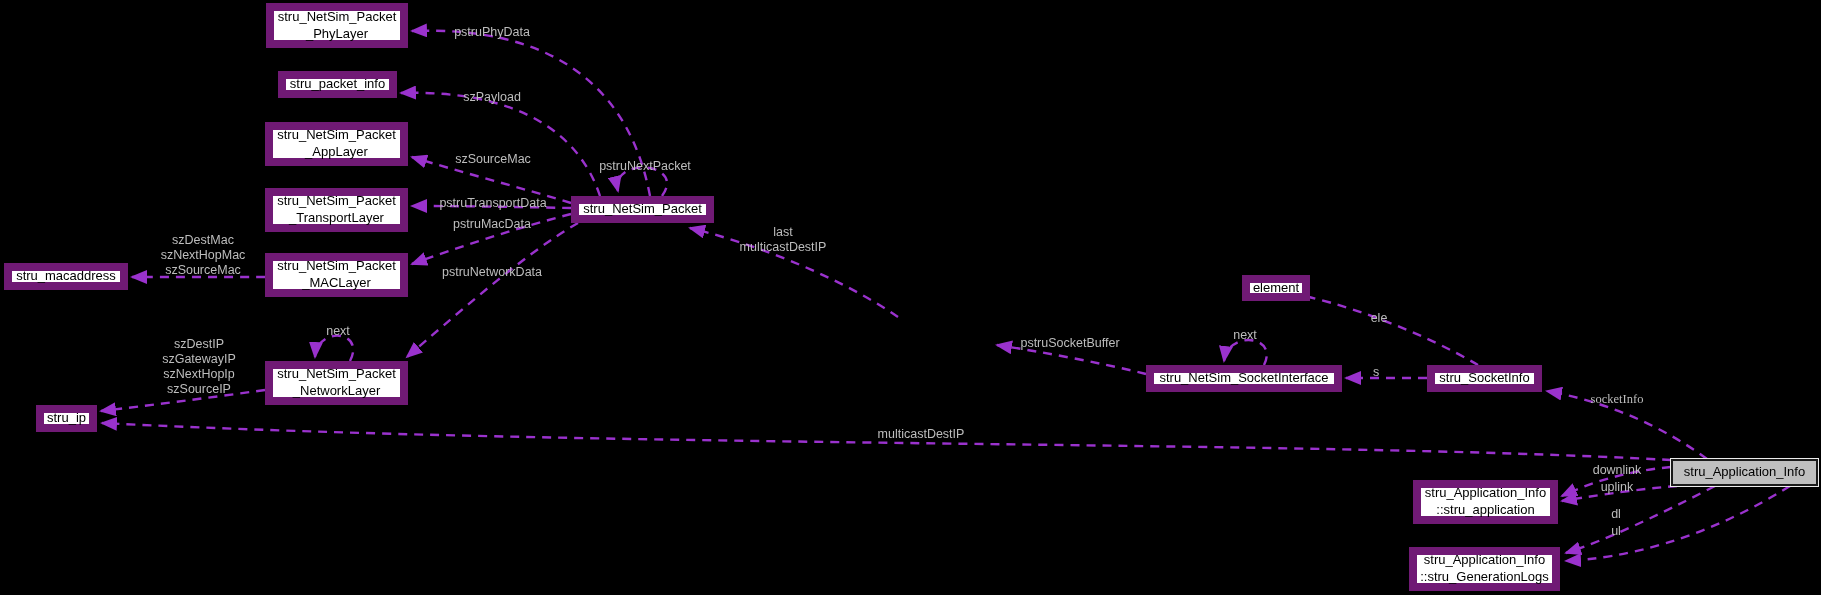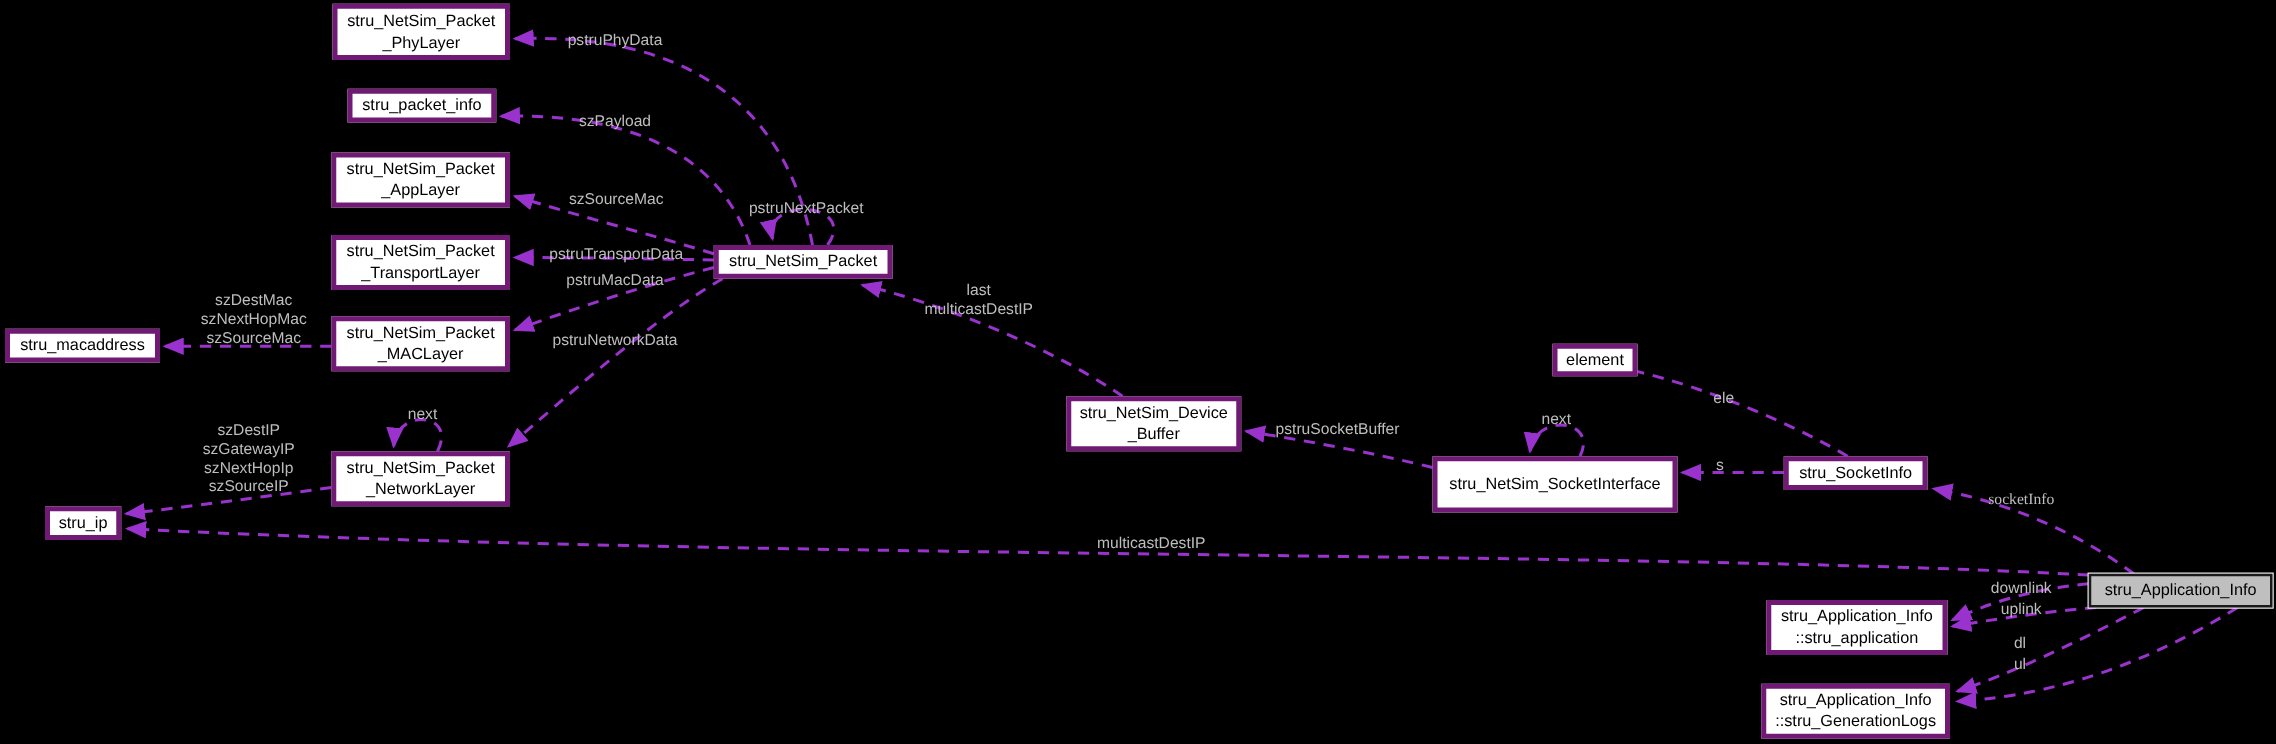--- a/index.html
+++ b/index.html
@@ -1,20 +1,20 @@
 <!DOCTYPE html>
 <html><head>
 <meta charset="utf-8">
 <style>
   html,body{margin:0;padding:0;background:#000;}
   .stage{position:relative;width:1821px;height:595px;background:#000;overflow:hidden;
          font-family:"Liberation Sans", sans-serif;}
   svg.edges{position:absolute;left:0;top:0;}
   .edge{stroke:#9a32cd;stroke-width:2.4;fill:none;stroke-dasharray:9 7;}
-  .node{position:absolute;box-sizing:border-box;background:#fff;border:4px solid #701a75;
+  .node{position:absolute;box-sizing:border-box;background:#fff;border:8px solid #701a75;
         color:#000;font-size:13px;line-height:1.3;display:flex;flex-direction:column;
         align-items:center;justify-content:center;text-align:center;white-space:nowrap;}
   .node.hl{background:#bfbfbf;border:2px solid #1a1a1a;box-shadow:0 0 0 1px #ececec;}
   .elabel{position:absolute;color:#bdbdbd;font-size:12.5px;line-height:15px;
           transform:translateX(-50%);text-align:center;white-space:nowrap;}
   .elabel.lh17{line-height:17px;}
 </style>
 </head>
 <body>
 
@@ -74,28 +74,24 @@
   <div class="node" style="left:265px;top:361px;width:143px;height:44px;">
     <span>stru_NetSim_Packet</span>
     <span>_NetworkLayer</span>
   </div>
   <div class="node" style="left:36px;top:405px;width:61px;height:27px;">
     <span>stru_ip</span>
   </div>
   <div class="node" style="left:571px;top:196px;width:143px;height:27px;">
     <span>stru_NetSim_Packet</span>
   </div>
-  <div class="node" style="left:853px;top:317px;width:140px;height:44px;">
-    <span>stru_NetSim_Device</span>
-    <span>_Buffer</span>
-  </div>
   <div class="node" style="left:1211px;top:275px;width:68px;height:26px;margin-left:31px;">
     <span>element</span>
   </div>
-  <div class="node" style="left:1146px;top:365px;width:196px;height:45px;">
+  <div class="node" style="left:1146px;top:365px;width:196px;height:27px;">
     <span>stru_NetSim_SocketInterface</span>
   </div>
   <div class="node" style="left:1427px;top:365px;width:115px;height:27px;">
     <span>stru_SocketInfo</span>
   </div>
   <div class="node hl" style="left:1671px;top:459px;width:147px;height:27px;">
     <span>stru_Application_Info</span>
   </div>
   <div class="node" style="left:1413px;top:480px;width:145px;height:44px;">
     <span>stru_Application_Info</span>

